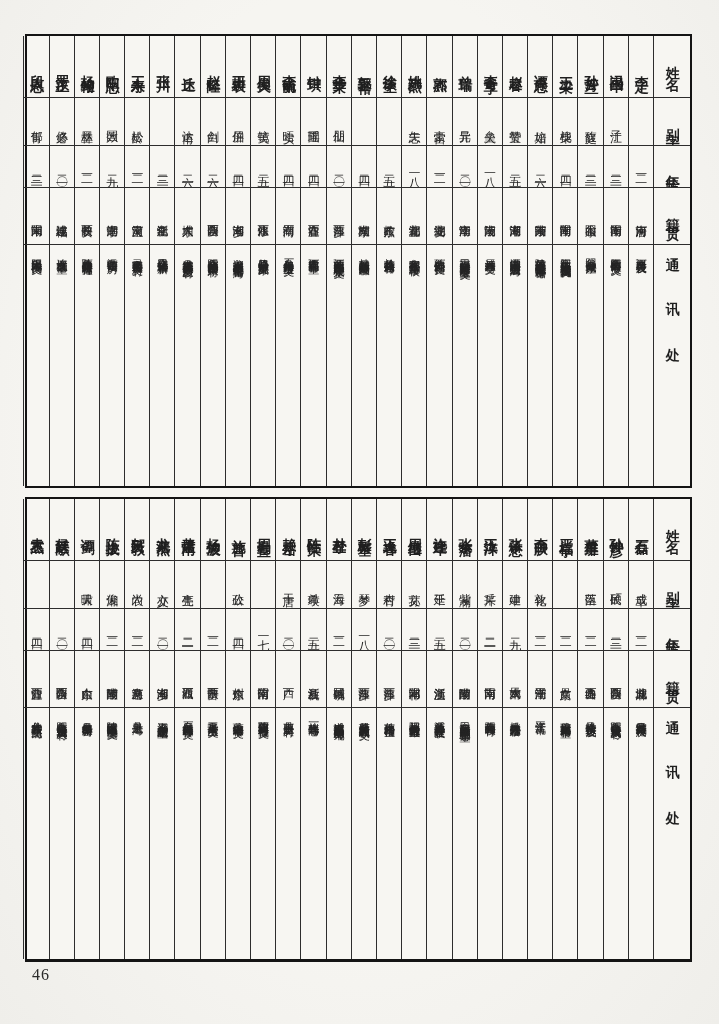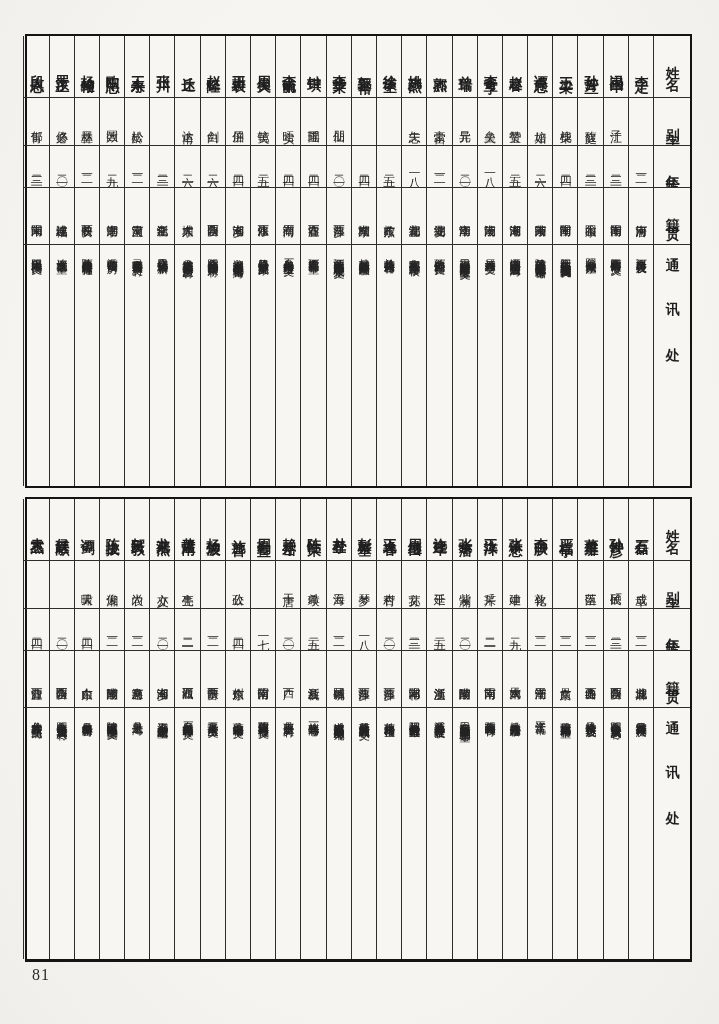--- a/index.html
+++ b/index.html
@@ -944,14 +944,14 @@
           <span class="vtext v-age">二四</span>
         </div>
         <div class="cell c-place">
           <span class="vtext v-place">江西分宜</span>
         </div>
         <div class="cell c-addr">
           <span class="vtext v-addr">分宜县华农馆转交小北门</span>
         </div>
       </div>
     </div>
-  <div class="page-number">81</div>
+  <div class="page-number">46</div>
 </div>
 
 </body></html>

